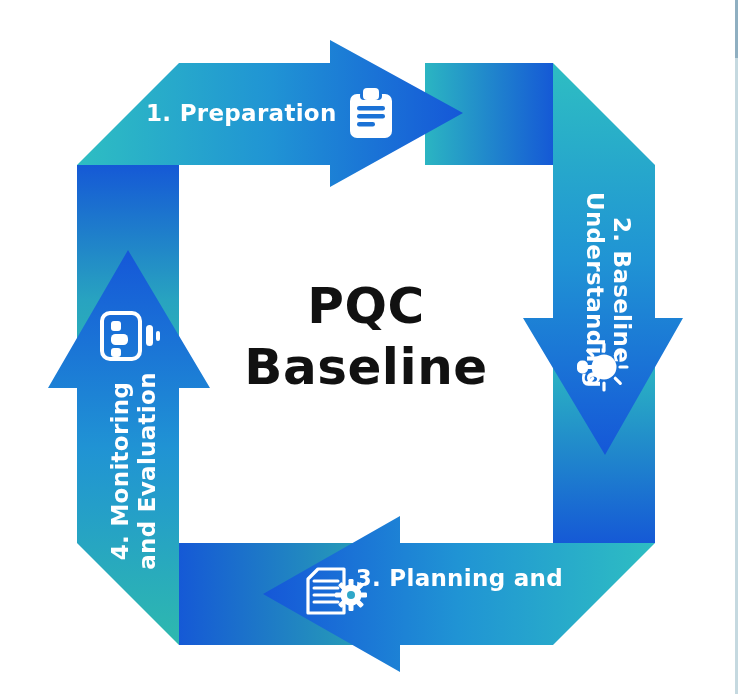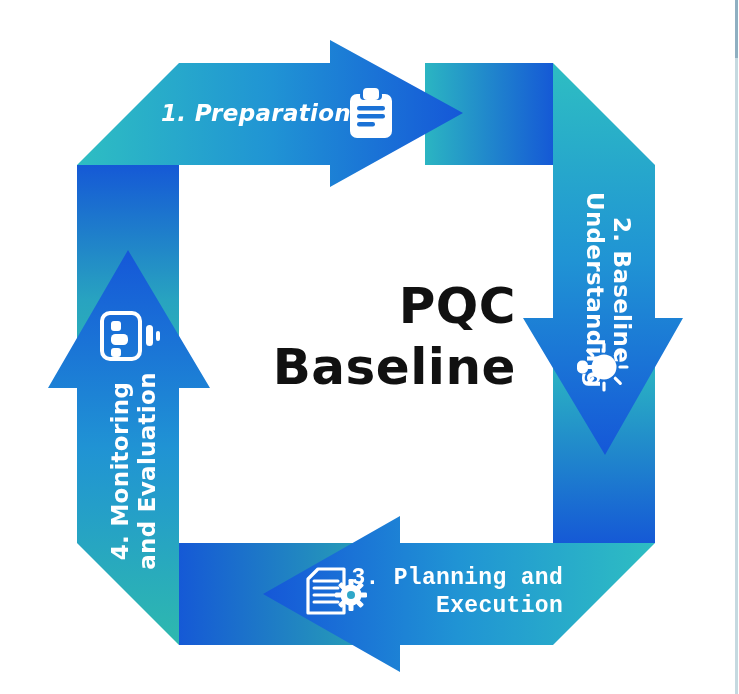--- a/index.html
+++ b/index.html
@@ -5,32 +5,32 @@
   html,body{margin:0;padding:0;background:#ffffff;}
   .canvas{
     position:relative;width:739px;height:694px;background:#ffffff;overflow:hidden;
     font-family:"DejaVu Sans","Liberation Sans",sans-serif;
   }
   .layer{position:absolute;left:0;top:0;}
   .label{
     position:absolute;color:#ffffff;font-weight:700;font-size:23px;
     letter-spacing:.3px;line-height:27px;white-space:nowrap;
   }
-  .label-top{left:146px;top:100px;width:220px;text-align:center;font-style:italic;}
+  .label-top{left:146px;top:100px;width:220px;}
   .label-right{
     left:608px;top:290px;text-align:center;
     transform:translate(-50%,-50%) rotate(90deg);
   }
-  .label-bottom{left:350px;top:564px;width:213px;text-align:right;line-height:28px;font-family:Liberation Mono, monospace;}
+  .label-bottom{left:350px;top:564px;width:213px;text-align:right;line-height:28px;}
   .label-left{
     left:134px;top:471px;text-align:center;
     transform:translate(-50%,-50%) rotate(-90deg);
   }
   .title{
-    position:absolute;left:216px;top:276px;width:300px;text-align:right;
+    position:absolute;left:216px;top:276px;width:300px;text-align:center;
     color:#111111;font-weight:800;font-size:50px;line-height:61px;
     letter-spacing:.5px;
   }
   .scrollbar{
     position:absolute;right:0;top:0;width:5px;height:694px;background:transparent;
   }
   .scrollbar .track{position:absolute;right:1px;top:0;width:3px;height:694px;background:#c5d9e0;}
   .scrollbar .thumb{position:absolute;right:1px;top:0;width:3px;height:58px;background:#8fafc1;}
 </style>
 </head>
@@ -150,21 +150,20 @@
     <span>1. Preparation</span>
   </div>
 
   <div class="label label-right">
     <div>2. Baseline</div>
     <div>Understanding</div>
   </div>
 
   <div class="label label-bottom">
     <div>3. Planning and</div>
-    <div>Execution</div>
   </div>
 
   <div class="label label-left">
     <div>4. Monitoring</div>
     <div>and Evaluation</div>
   </div>
 
   <div class="title">
     <div>PQC</div>
     <div>Baseline</div>

